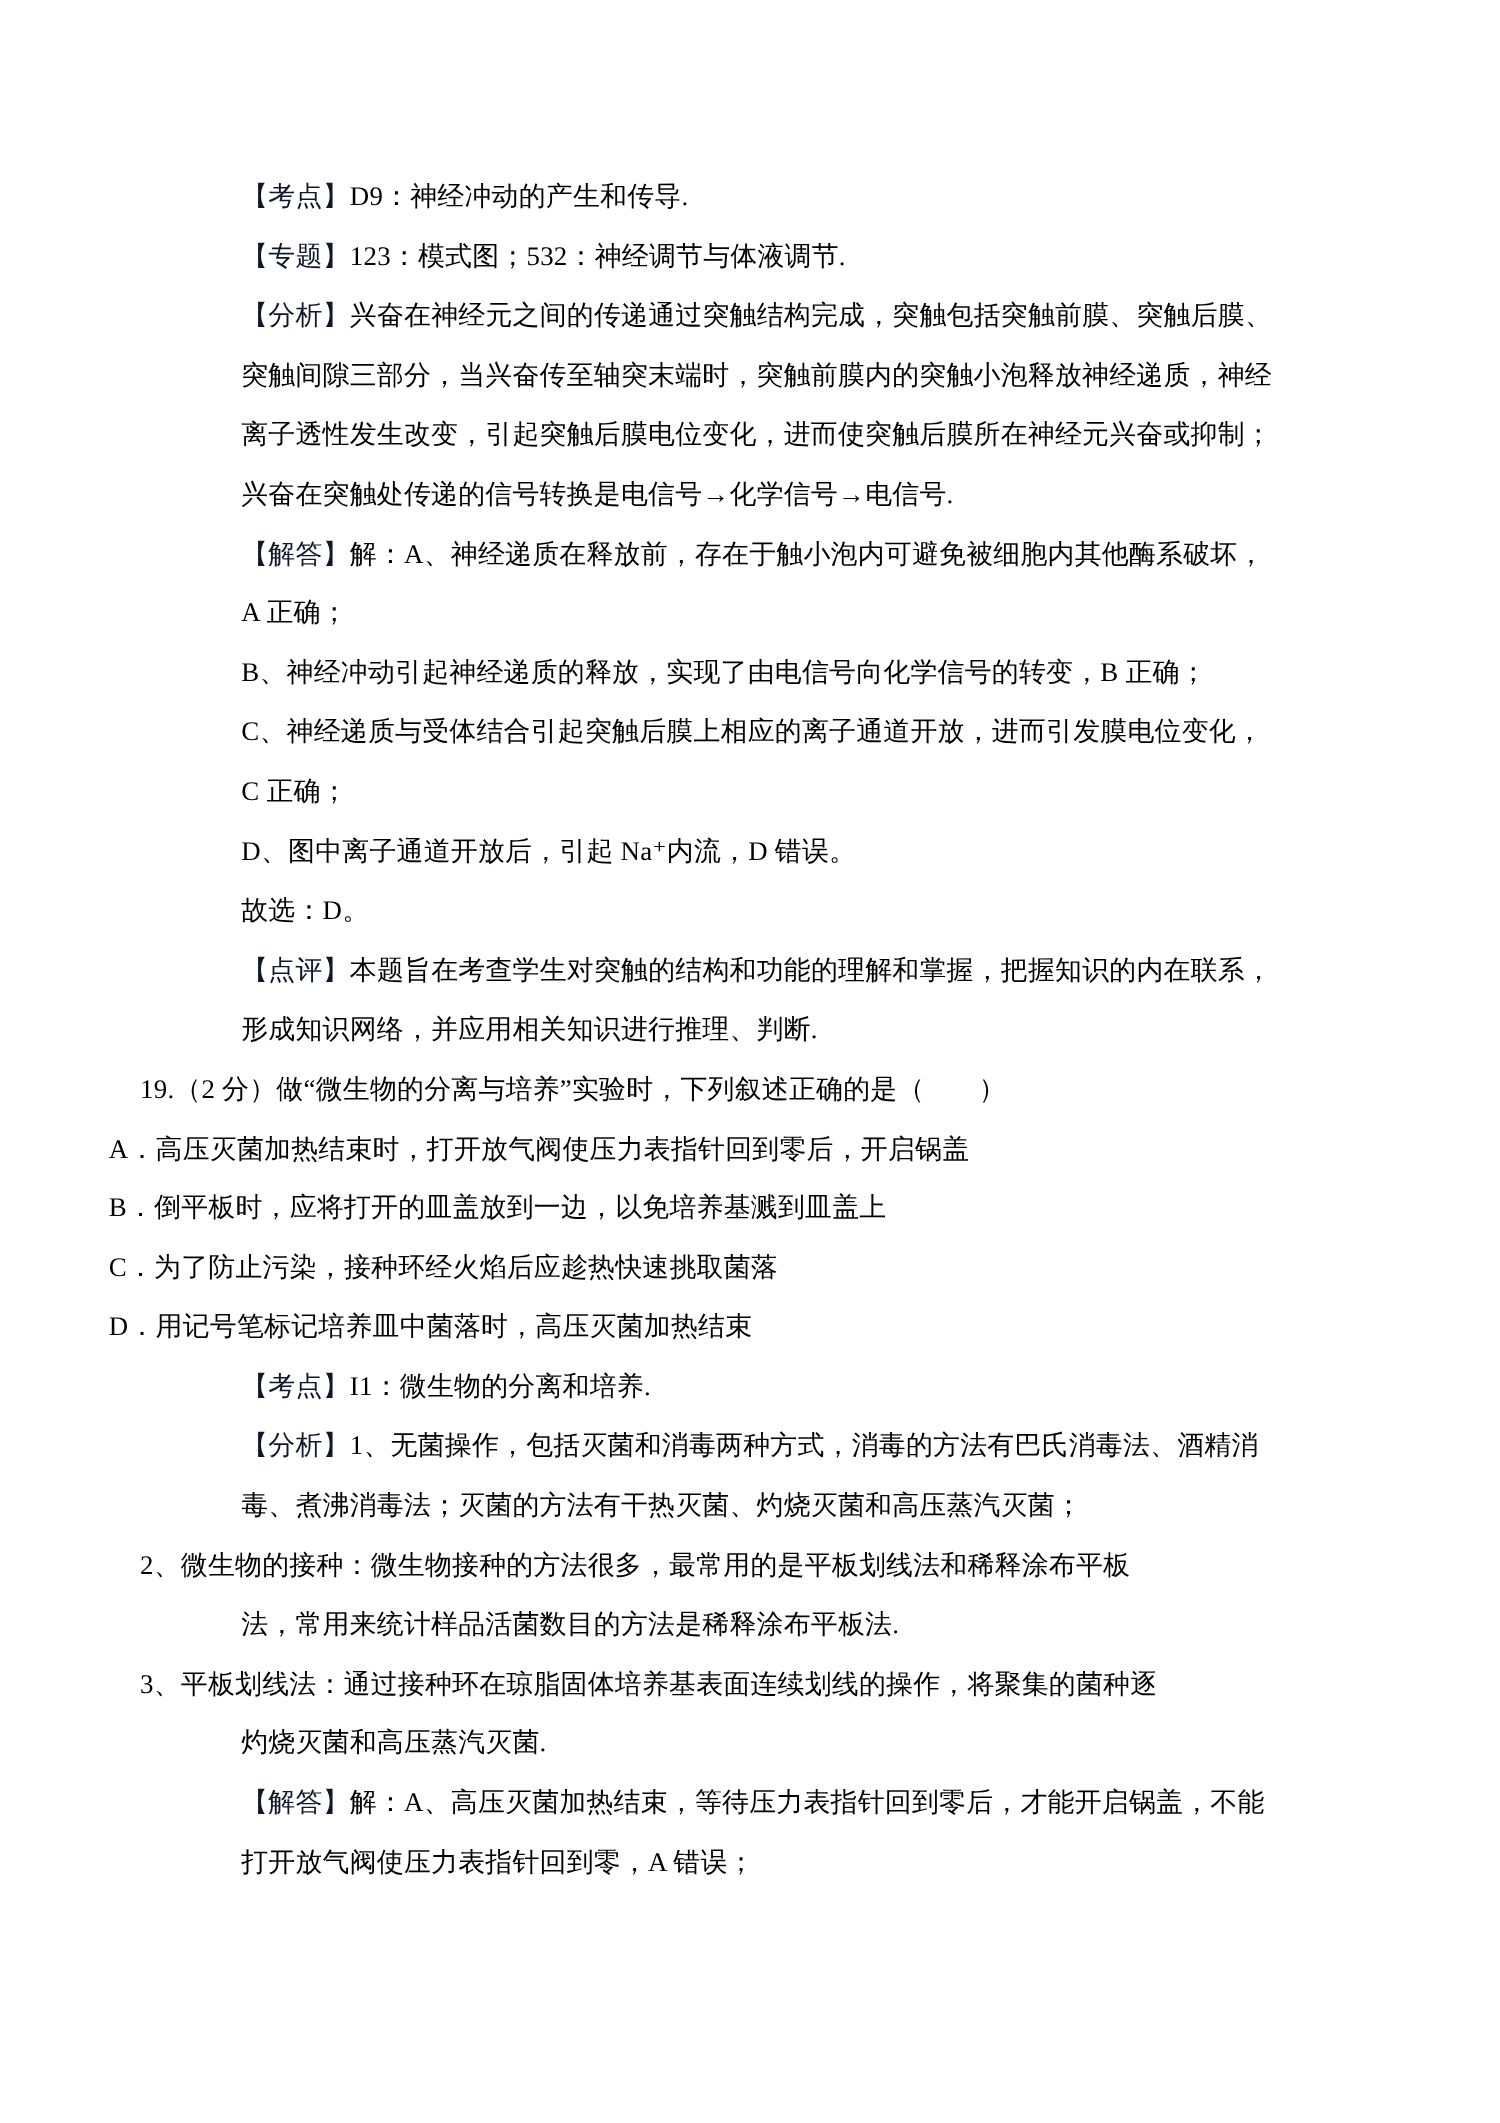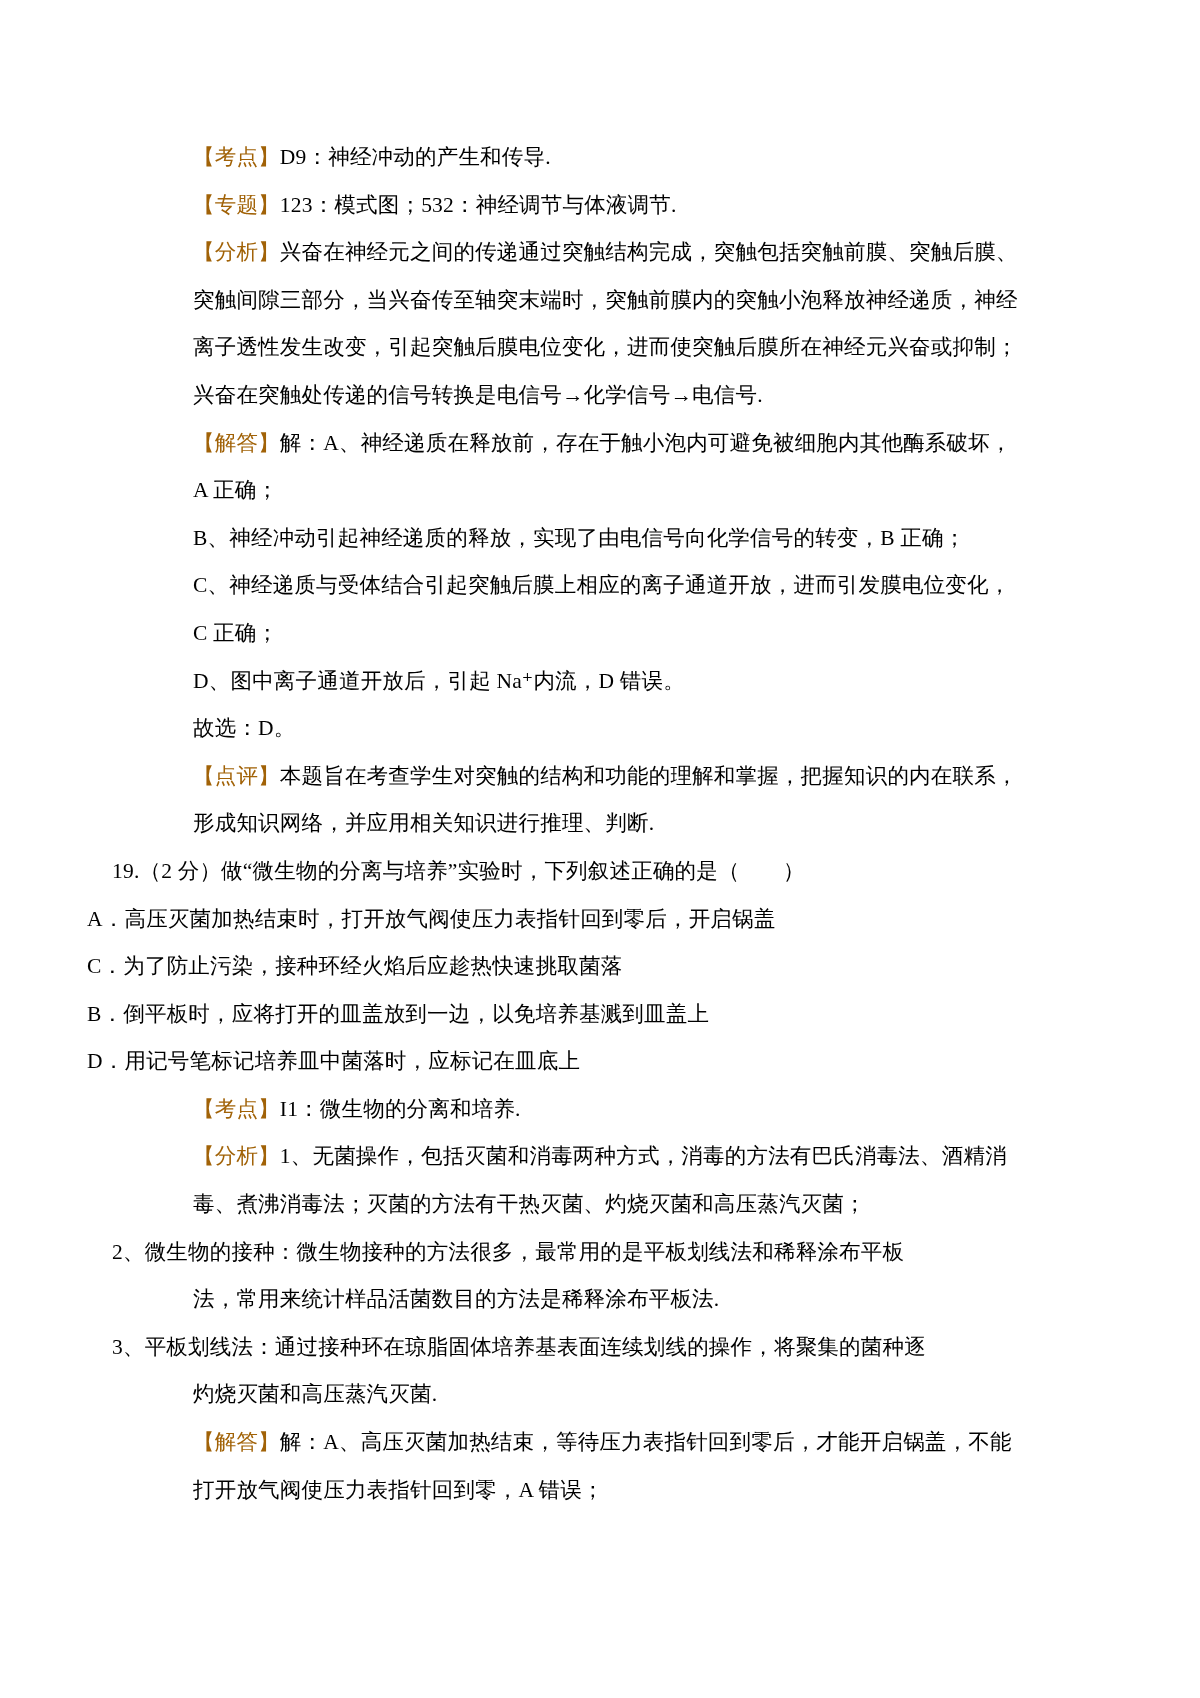--- a/index.html
+++ b/index.html
@@ -16,21 +16,21 @@
     overflow:hidden;
   }
   .ln{
     line-height:47.6px;
     white-space:pre;
     letter-spacing:0.2px;
   }
   .ind-a{padding-left:193px;}
   .ind-b{padding-left:112px;}
   .ind-c{padding-left:87px;}
-  .mk{color:#a16207;}
+  .mk{color:#0f172a;}
 </style>
 </head>
 <body>
 
 <div class="page">
   <div class="ln ind-a"><span class="mk">【考点】</span><span>D9：神经冲动的产生和传导.</span></div>
   <div class="ln ind-a"><span class="mk">【专题】</span><span>123：模式图；532：神经调节与体液调节.</span></div>
   <div class="ln ind-a"><span class="mk">【分析】</span><span>兴奋在神经元之间的传递通过突触结构完成，突触包括突触前膜、突触后膜、</span></div>
   <div class="ln ind-a"><span>突触间隙三部分，当兴奋传至轴突末端时，突触前膜内的突触小泡释放神经递质，神经</span></div>
   <div class="ln ind-a"><span>离子透性发生改变，引起突触后膜电位变化，进而使突触后膜所在神经元兴奋或抑制；</span></div>
@@ -39,23 +39,23 @@
   <div class="ln ind-a"><span>A 正确；</span></div>
   <div class="ln ind-a"><span>B、神经冲动引起神经递质的释放，实现了由电信号向化学信号的转变，B 正确；</span></div>
   <div class="ln ind-a"><span>C、神经递质与受体结合引起突触后膜上相应的离子通道开放，进而引发膜电位变化，</span></div>
   <div class="ln ind-a"><span>C 正确；</span></div>
   <div class="ln ind-a"><span>D、图中离子通道开放后，引起 Na⁺内流，D 错误。</span></div>
   <div class="ln ind-a"><span>故选：D。</span></div>
   <div class="ln ind-a"><span class="mk">【点评】</span><span>本题旨在考查学生对突触的结构和功能的理解和掌握，把握知识的内在联系，</span></div>
   <div class="ln ind-a"><span>形成知识网络，并应用相关知识进行推理、判断.</span></div>
   <div class="ln ind-b"><span>19.（2 分）做“微生物的分离与培养”实验时，下列叙述正确的是（　　）</span></div>
   <div class="ln ind-c"><span>A．高压灭菌加热结束时，打开放气阀使压力表指针回到零后，开启锅盖</span></div>
+  <div class="ln ind-c"><span>B．倒平板时，应将打开的皿盖放到一边，以免培养基溅到皿盖上</span></div>
   <div class="ln ind-c"><span>C．为了防止污染，接种环经火焰后应趁热快速挑取菌落</span></div>
-  <div class="ln ind-c"><span>B．倒平板时，应将打开的皿盖放到一边，以免培养基溅到皿盖上</span></div>
-  <div class="ln ind-c"><span>D．用记号笔标记培养皿中菌落时，应标记在皿底上</span></div>
+  <div class="ln ind-c"><span>D．用记号笔标记培养皿中菌落时，高压灭菌加热结束</span></div>
   <div class="ln ind-a"><span class="mk">【考点】</span><span>I1：微生物的分离和培养.</span></div>
   <div class="ln ind-a"><span class="mk">【分析】</span><span>1、无菌操作，包括灭菌和消毒两种方式，消毒的方法有巴氏消毒法、酒精消</span></div>
   <div class="ln ind-a"><span>毒、煮沸消毒法；灭菌的方法有干热灭菌、灼烧灭菌和高压蒸汽灭菌；</span></div>
   <div class="ln ind-b"><span>2、微生物的接种：微生物接种的方法很多，最常用的是平板划线法和稀释涂布平板</span></div>
   <div class="ln ind-a"><span>法，常用来统计样品活菌数目的方法是稀释涂布平板法.</span></div>
   <div class="ln ind-b"><span>3、平板划线法：通过接种环在琼脂固体培养基表面连续划线的操作，将聚集的菌种逐</span></div>
   <div class="ln ind-a"><span>灼烧灭菌和高压蒸汽灭菌.</span></div>
   <div class="ln ind-a"><span class="mk">【解答】</span><span>解：A、高压灭菌加热结束，等待压力表指针回到零后，才能开启锅盖，不能</span></div>
   <div class="ln ind-a"><span>打开放气阀使压力表指针回到零，A 错误；</span></div>
 </div>

